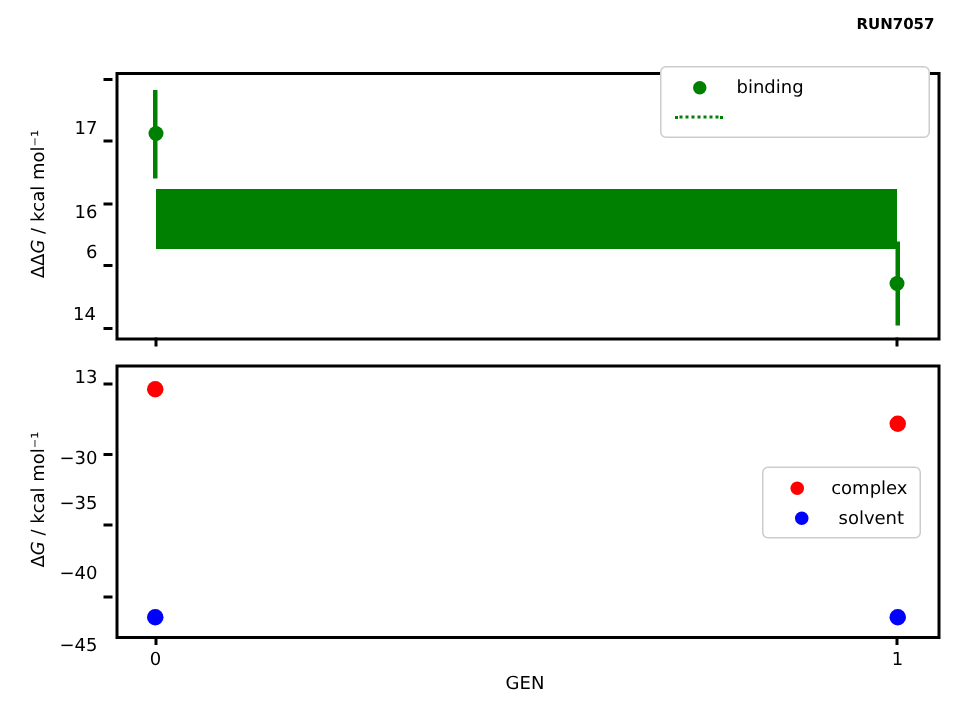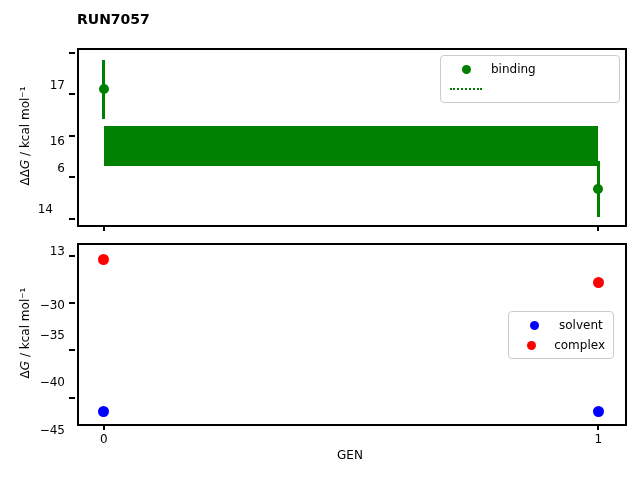--- a/index.html
+++ b/index.html
@@ -2,22 +2,22 @@
 <html><head>
 <meta charset="utf-8">
 <style>
   html,body { margin:0; padding:0; background:#fff; }
   #figure {
     position:relative; width:640px; height:480px; background:#fff;
     font-family:"DejaVu Sans","Liberation Sans",sans-serif; color:#000;
     overflow:hidden;
   }
   .title {
-    position:absolute; left:77px; top:11px; width:546px; text-align:left;
-    font-size:14px; font-weight:bold;
+    position:absolute; left:77px; top:11px; width:546px; text-align:right;
+    font-size:10px; font-weight:bold;
   }
   .axes { position:absolute; border:2px solid #000; background:#fff; }
   .tick { position:absolute; background:#000; }
   .ticklabel { position:absolute; font-size:12px; height:16px; line-height:16px; }
   .ylabval { text-align:right;margin-top:32px; }
   .ylabel-rot {
     position:absolute; white-space:nowrap; font-size:12px;
     transform:translate(-50%,-50%) rotate(-90deg);
   }
   .sym { font-style:italic; }
@@ -50,57 +50,57 @@
 
   <div class="ylabel-rot" style="left:25px; top:136px;">
     <span>ΔΔ</span><span class="sym">G</span><span> / kcal mol⁻¹</span>
   </div>
   <div class="ylabel-rot" style="left:25px; top:333px;">
     <span>Δ</span><span class="sym">G</span><span> / kcal mol⁻¹</span>
   </div>
 
   <div class="xaxis-label">GEN</div>
 
-  <div class="legend" style="left:440px; top:55px; width:180px;">
+  <div class="legend" style="left:440px; top:44px; width:180px;">
     <div class="lrow">
       <span class="lmark">
           <span class="ldot" style="background-color: rgb(0, 128, 0);"></span>
         </span>
       <span class="ltext">binding</span>
     </div>
     <div class="lrow">
       <span class="lmark">
           <span class="ldotted" style="border-top-color: rgb(0, 128, 0);"></span>
         </span>
     </div>
   </div>
 
   <div class="legend" style="left:508px; top:311px; width:106px;">
     <div class="lrow">
       <span class="lmark">
+          <span class="ldot" style="background-color: rgb(255, 0, 0);"></span>
+        </span>
+      <span class="ltext">complex</span>
+    </div>
+    <div class="lrow">
+      <span class="lmark">
           <span class="ldot" style="background-color: rgb(0, 0, 255);"></span>
         </span>
       <span class="ltext">solvent</span>
-    </div>
-    <div class="lrow">
-      <span class="lmark">
-          <span class="ldot" style="background-color: rgb(255, 0, 0);"></span>
-        </span>
-      <span class="ltext">complex</span>
     </div>
   </div>
 
 <div class="tick" style="left: 69px; top: 51.9763px; width: 6px; height: 2px;"></div>
     <div class="ticklabel ylabval" style="left: 19px; top: 44.9763px; width: 46px;">17</div>
     <div class="tick" style="left: 69px; top: 93.4455px; width: 6px; height: 2px;"></div>
     <div class="ticklabel ylabval" style="left: 19px; top: 101px; width: 46px;">16</div>
     <div class="tick" style="left: 69px; top: 134.915px; width: 6px; height: 2px;"></div>
     <div class="ticklabel ylabval" style="left: 19px; top: 127.915px; width: 46px;">6</div>
     <div class="tick" style="left: 69px; top: 176.384px; width: 6px; height: 2px;"></div>
-    <div class="ticklabel ylabval" style="left: 7px; top: 169.384px; width: 46px;">14</div>
+    <div class="ticklabel ylabval" style="left: 18px; top: 169.384px; width: 46px;">14</div>
     <div class="tick" style="left: 69px; top: 217.853px; width: 6px; height: 2px;"></div>
     <div class="ticklabel ylabval" style="left: 19px; top: 210.853px; width: 46px;">13</div>
     <div class="tick" style="left: 102.707px; top: 225px; width: 2px; height: 6px;"></div>
     <div class="tick" style="left: 597.272px; top: 225px; width: 2px; height: 6px;"></div>
     <div class="band" style="left: 103.707px; top: 125.547px; width: 494.565px; height: 40.6398px; background: rgb(0, 128, 0);"></div>
     <div class="errbar" style="left: 102.207px; top: 59.6114px; width: 3px; height: 59.7156px; background: rgb(0, 128, 0);"></div>
     <div class="pt" style="left: 98.7065px; top: 84.4692px; width: 10px; height: 10px; background: rgb(0, 128, 0);"></div>
     <div class="errbar" style="left: 596.772px; top: 161.211px; width: 3px; height: 55.5687px; background: rgb(0, 128, 0);"></div>
     <div class="pt" style="left: 593.272px; top: 183.995px; width: 10px; height: 10px; background: rgb(0, 128, 0);"></div>
     <div class="tick" style="left: 69px; top: 255.189px; width: 6px; height: 2px;"></div>

